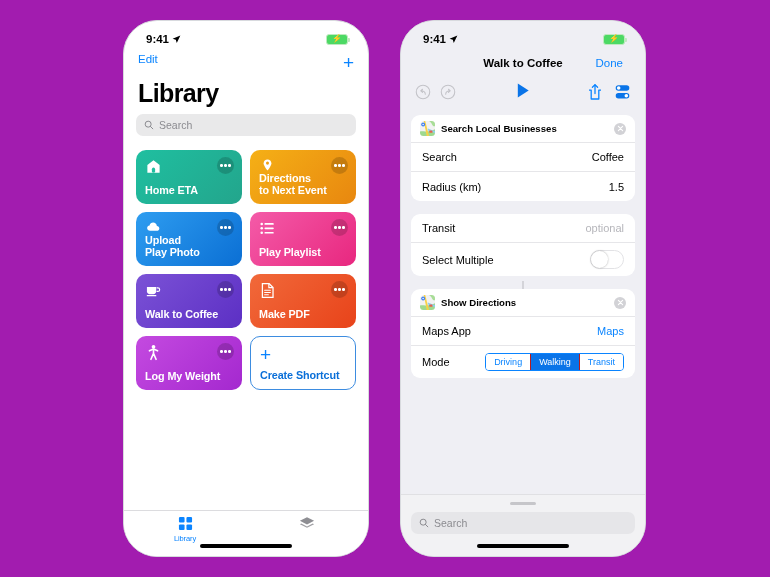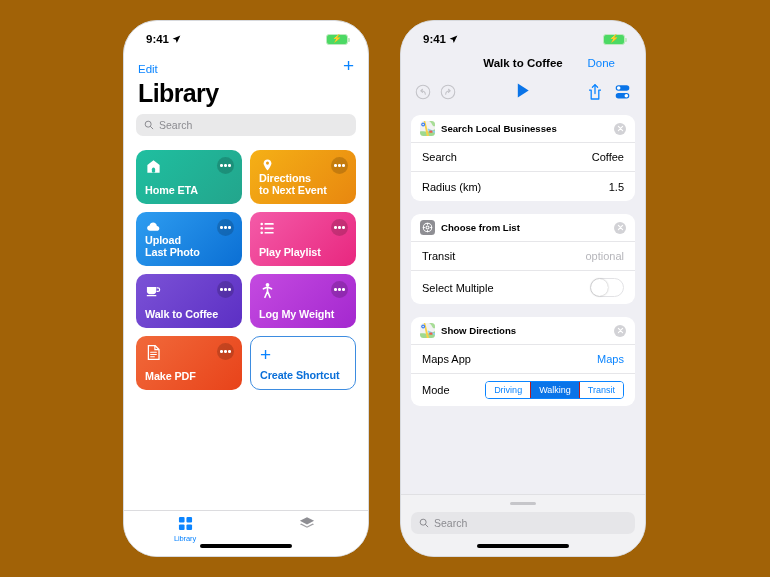--- a/index.html
+++ b/index.html
@@ -2,21 +2,21 @@
 <html><head>
 <meta charset="utf-8">
 <style>
   * { box-sizing: border-box; margin: 0; padding: 0; }
   html, body {
     width: 770px; height: 577px;
     background: #ffffff;
     font-family: "Liberation Sans", sans-serif;
     overflow: hidden;
   }
-  .stage { position: relative; width: 770px; height: 577px; background: #a16207; }
+  .stage { position: relative; width: 770px; height: 577px; background: #a21caf; }
 
   
   .phone {
     position: absolute;
     width: 246px; height: 537px;
     top: 20px;
     border: 1px solid #d8dade;
     border-radius: 34px;
     overflow: hidden;
     background: #fff;
@@ -44,21 +44,21 @@
     display:flex; align-items:center; justify-content:center;
   }
   .battery::after {
     content: ""; position: absolute; right: -3px; top: 3px;
     width: 2px; height: 4px; background: #bfe9bf; border-radius: 0 1px 1px 0;
   }
   .bolt { font-size: 8px; color: #2a2a2a; line-height: 1; }
 
   
   .nav-row {
-    display: flex; align-items: flex-end; justify-content: space-between;
+    display: flex; align-items: flex-start; justify-content: space-between;
     padding: 2px 14px 0 14px; height: 24px;
   }
   .edit-btn { font-size: 11.5px; color: #0a84ff; }
   .plus-btn { font-size: 19px; color: #0a84ff; line-height: 1; font-weight: 300; }
 
   .big-title {
     font-size: 25px; font-weight: bold; letter-spacing: -0.6px;
     color: #000; padding: 4px 14px 6px 14px;
   }
 
@@ -113,21 +113,21 @@
     width: 92px; height: 4px; border-radius: 2px; background: #000;
   }
 
   
   .edit-header { background: #efeff4; }
   .edit-nav {
     display: flex; align-items: center; justify-content: center;
     height: 24px; position: relative; padding: 0 14px;
   }
   .edit-title { font-size: 11.5px; font-weight: bold; color: #000; }
-  .done-btn { position: absolute; right: 30px; font-size: 11.5px; color: #0a84ff; }
+  .done-btn { position: absolute; right: 22px; font-size: 11.5px; color: #0a84ff; }
 
   .edit-toolbar {
     display: flex; align-items: center; height: 30px;
     padding: 0 14px; position: relative; margin-top: 2px;
   }
   .tb-left { display: flex; gap: 9px; }
   .tb-right { display: flex; gap: 11px; margin-left: auto; align-items: center; }
   .tb-center { position: absolute; left: 50%; transform: translateX(-50%); }
 
   .cards { padding: 8px 10px 0 10px; position: relative; }
@@ -269,21 +269,21 @@
               <i></i>
               <i></i>
             </span>
         </div>
 
         <div class="tile" style="background:linear-gradient(135deg,#2e9df0,#0b6fd4)">
           <svg class="t-icon" viewBox="0 0 22 20">
             <path d="M6 15.5 C3.5 15.5 1.8 13.8 1.8 11.6 C1.8 9.6 3.3 8 5.3 7.8 C5.8 5.4 7.9 3.7 10.5 3.7 C13.3 3.7 15.6 5.8 15.9 8.5 C18 8.7 19.4 10.2 19.4 12.1 C19.4 14 17.8 15.5 15.7 15.5 Z" fill="#fff"></path>
           </svg>
           <span class="t-label">Upload
-Last Photo</span>
+Play Photo</span>
           <span class="dots">
               <i></i>
               <i></i>
               <i></i>
             </span>
         </div>
 
         <div class="tile" style="background:linear-gradient(135deg,#f45ba8,#e8277f)">
           <svg class="t-icon" viewBox="0 0 20 20">
             <g fill="#fff">
@@ -310,44 +310,44 @@
             <rect x="2.2" y="15.8" width="12.6" height="1.8" rx="0.9" fill="#fff"></rect>
           </svg>
           <span class="t-label">Walk to Coffee</span>
           <span class="dots">
               <i></i>
               <i></i>
               <i></i>
             </span>
         </div>
 
-        <div class="tile" style="background:linear-gradient(135deg,#c44ae0,#a428cf)">
-          <svg class="t-icon" viewBox="0 0 20 20">
-            <circle cx="10" cy="3.3" r="2.2" fill="#fff"></circle>
-            <path d="M10 6 L10 11 M10 6 L5.2 8 M10 6 L14.8 8 M10 11 L7 18 M10 11 L13 18" stroke="#fff" stroke-width="1.9" stroke-linecap="round" fill="none"></path>
-          </svg>
-          <span class="t-label">Log My Weight</span>
-          <span class="dots">
-              <i></i>
-              <i></i>
-              <i></i>
-            </span>
-        </div>
-
         <div class="tile" style="background:linear-gradient(135deg,#f1693a,#e8431a)">
           <svg class="t-icon" viewBox="0 0 18 20">
             <path d="M3 2 H11 L15.5 6.4 V18 H3 Z" fill="none" stroke="#fff" stroke-width="1.5"></path>
             <path d="M10.6 2.3 V6.6 H15.2" fill="none" stroke="#fff" stroke-width="1.4"></path>
             <g stroke="#fff" stroke-width="1.2" stroke-linecap="round">
               <line x1="5.6" y1="9.8" x2="12.4" y2="9.8"></line>
               <line x1="5.6" y1="12.4" x2="12.4" y2="12.4"></line>
               <line x1="5.6" y1="15" x2="10" y2="15"></line>
             </g>
           </svg>
           <span class="t-label">Make PDF</span>
+          <span class="dots">
+              <i></i>
+              <i></i>
+              <i></i>
+            </span>
+        </div>
+
+        <div class="tile" style="background:linear-gradient(135deg,#c44ae0,#a428cf)">
+          <svg class="t-icon" viewBox="0 0 20 20">
+            <circle cx="10" cy="3.3" r="2.2" fill="#fff"></circle>
+            <path d="M10 6 L10 11 M10 6 L5.2 8 M10 6 L14.8 8 M10 11 L7 18 M10 11 L13 18" stroke="#fff" stroke-width="1.9" stroke-linecap="round" fill="none"></path>
+          </svg>
+          <span class="t-label">Log My Weight</span>
           <span class="dots">
               <i></i>
               <i></i>
               <i></i>
             </span>
         </div>
 
         <div class="tile create">
           <span class="plus-big">+</span>
           <span class="t-label">Create Shortcut</span>
@@ -462,35 +462,20 @@
             <span class="row-label">Search</span>
             <span class="row-value">Coffee</span>
           </div>
           <div class="card-row">
             <span class="row-label">Radius (km)</span>
             <span class="row-value">1.5</span>
           </div>
         </div>
 
         <div class="card">
-          <div class="card-head">
-            <span class="gear-icon-box">
-              <svg width="11" height="11" viewBox="0 0 14 14">
-                <circle cx="7" cy="7" r="5.4" fill="none" stroke="#fff" stroke-width="1.3"></circle>
-                <circle cx="7" cy="7" r="1.9" fill="none" stroke="#fff" stroke-width="1.3"></circle>
-                <path d="M7 1.6 V3.2 M7 10.8 V12.4 M1.6 7 H3.2 M10.8 7 H12.4" stroke="#fff" stroke-width="1.2" stroke-linecap="round"></path>
-              </svg>
-            </span>
-            <span class="ch-title">Choose from List</span>
-            <span class="close-x">
-              <svg width="7" height="7" viewBox="0 0 8 8">
-                <path d="M1.6 1.6 L6.4 6.4 M6.4 1.6 L1.6 6.4" stroke="#fff" stroke-width="1.3" stroke-linecap="round"></path>
-              </svg>
-            </span>
-          </div>
           <div class="card-row">
             <span class="row-label">Transit</span>
             <span class="row-value muted">optional</span>
           </div>
           <div class="card-row">
             <span class="row-label">Select Multiple</span>
             <span class="toggle">
                 <span class="knob"></span>
               </span>
           </div>

